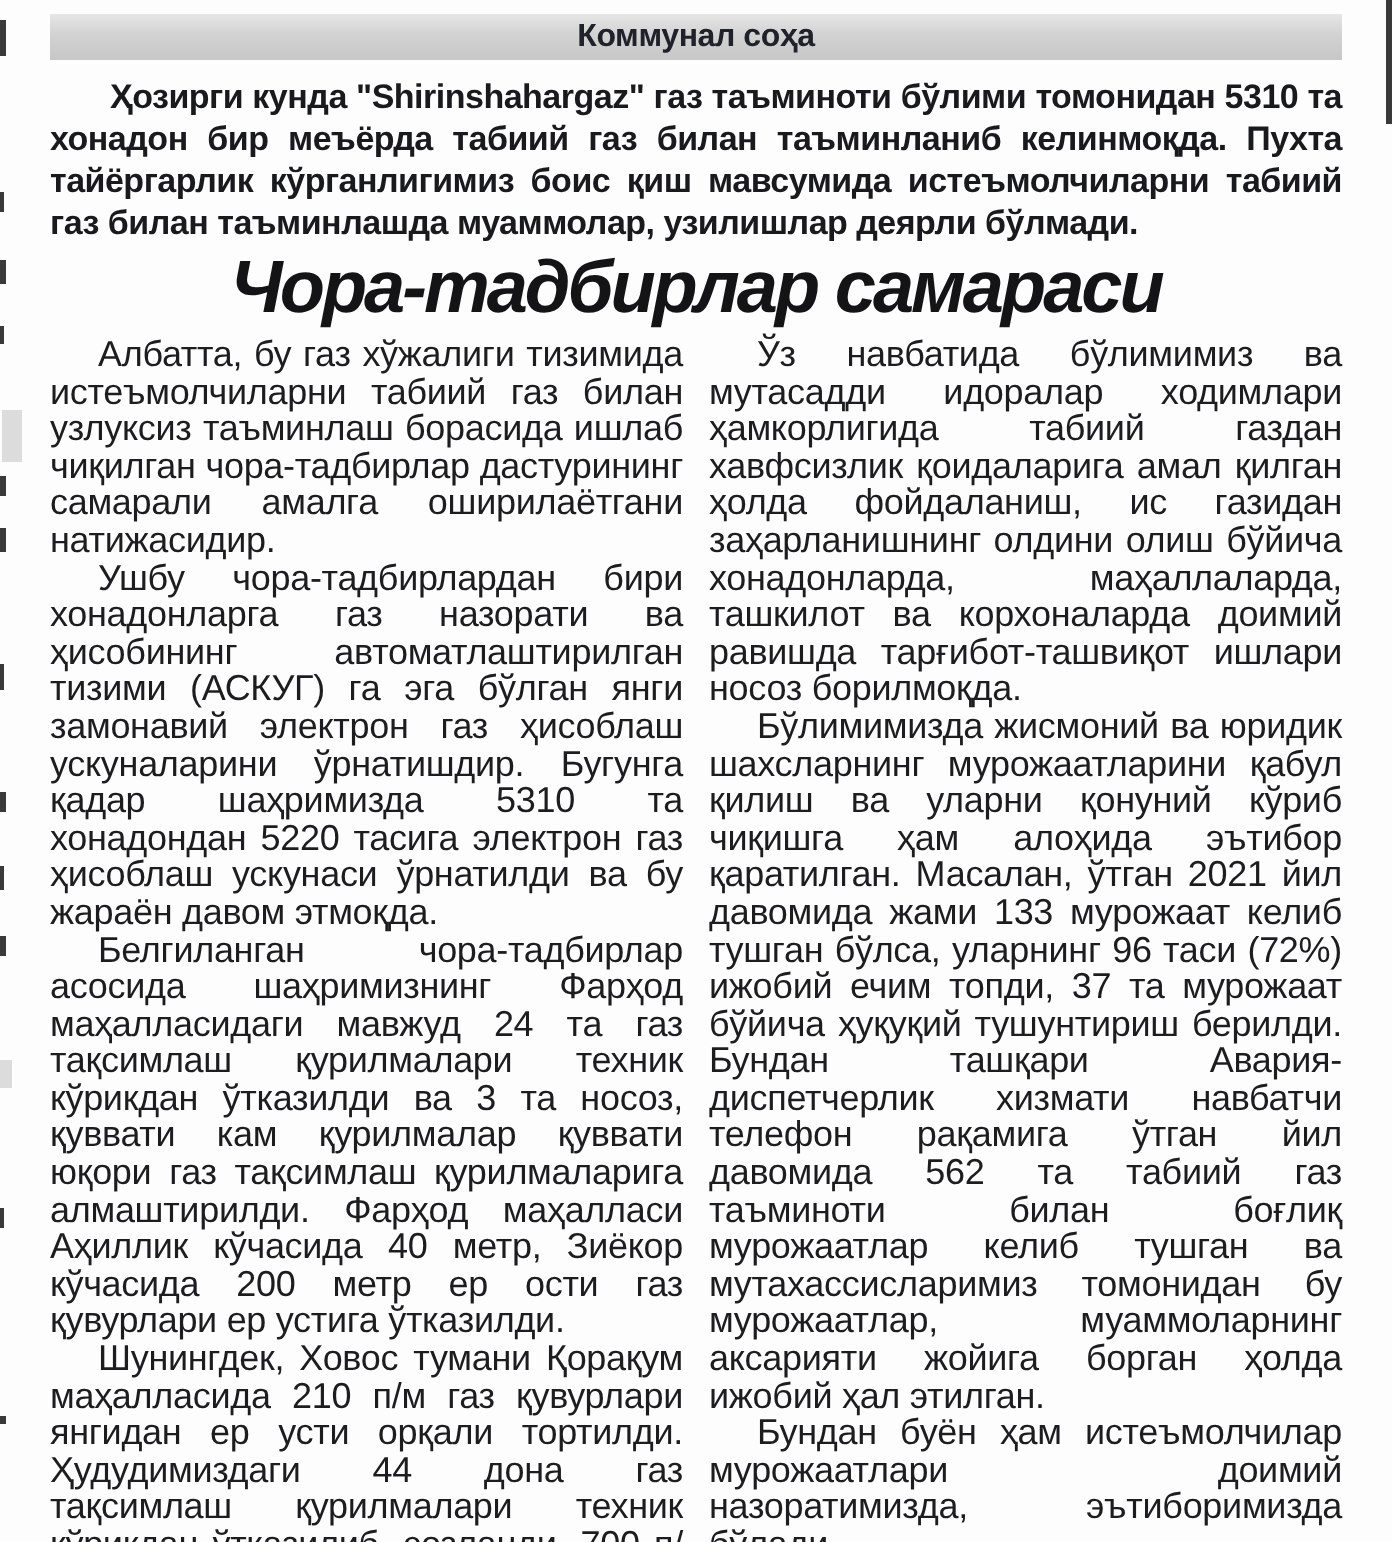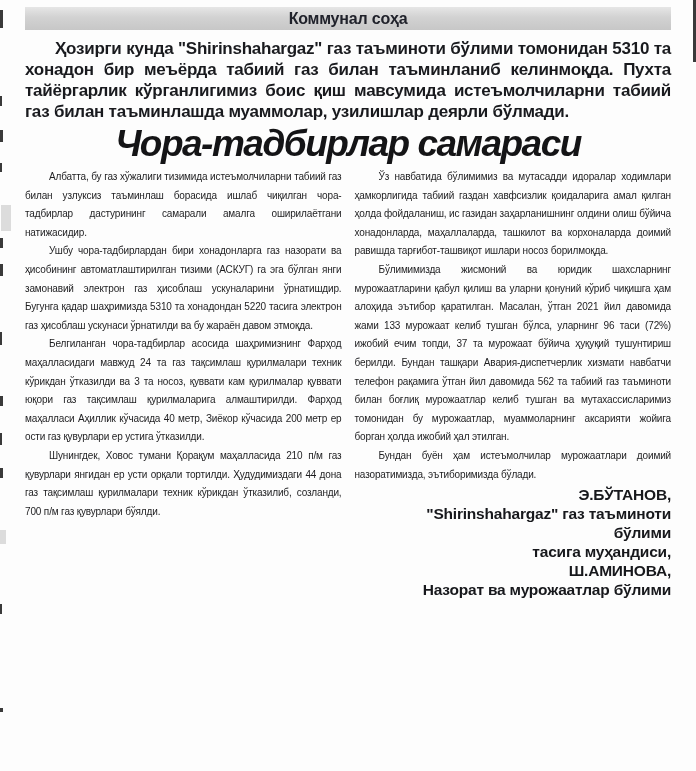--- a/index.html
+++ b/index.html
@@ -56,21 +56,21 @@
     display: flex;
     gap: 13px;
     margin-top: 4px;
   }
   .col {
     flex: 1 1 0;
     min-width: 0;
   }
   .col p {
     margin: 0;
-    font-size: 10px;
+    font-size: 18px;
     line-height: 18.6px;
     text-align: justify;
     text-indent: 24px;
     letter-spacing: -0.15px;
     color: #1d1d1f;
   }
   .signature {
     margin-top: 1px;
   }
   .signature .sig-line {

